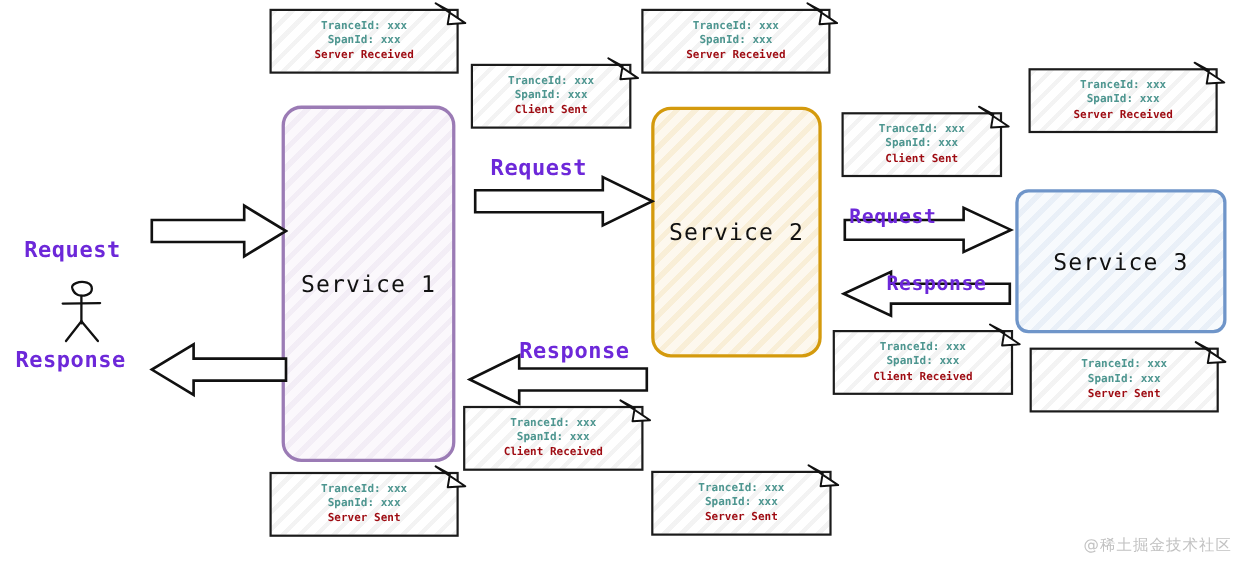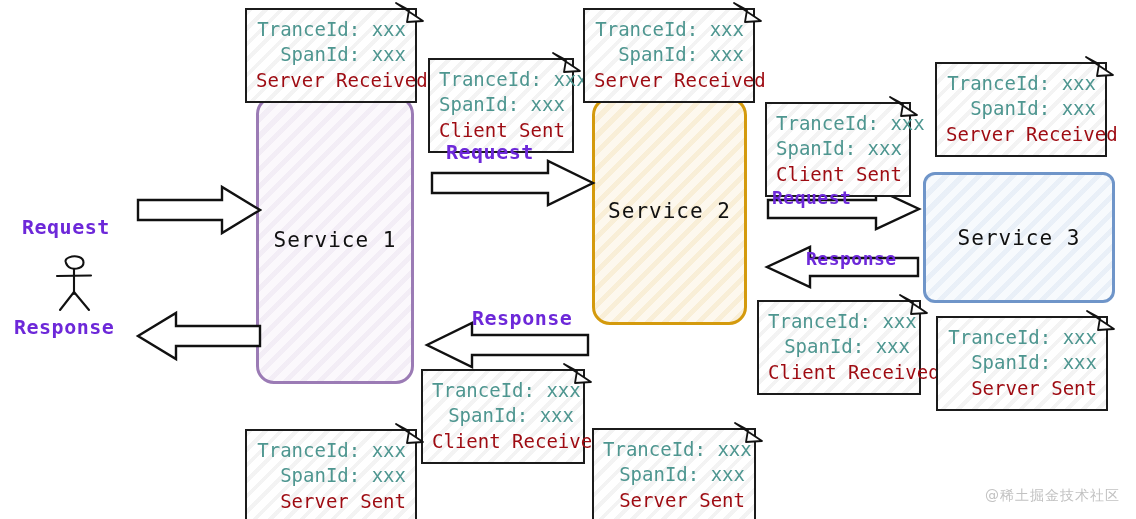--- a/index.html
+++ b/index.html
@@ -25,21 +25,21 @@
     align-items: center;
     justify-content: center;
     font-family: "DejaVu Sans Mono", "Liberation Mono", monospace;
     font-size: 21px;
     color: #111111;
     letter-spacing: 1px;
   }
   .svc-label { position: relative; z-index: 2; }
 
   #service1 {
-    left: 256px; top: 96px; width: 158px; height: 288px;
+    left: 256px; top: 96px; width: 158px; height: 324px;
     border: 3.5px solid #9b7bb5;
     background:
       repeating-linear-gradient(135deg,
         rgba(155,123,181,0.085) 0px,
         rgba(155,123,181,0.085) 5px,
         rgba(255,255,255,0) 5px,
         rgba(255,255,255,0) 12px),
       #fbf8fc;
   }
   #service2 {
@@ -72,25 +72,25 @@
     box-sizing: border-box;
     border: 2.5px solid #1b1b1b;
     background:
       repeating-linear-gradient(135deg,
         rgba(140,140,140,0.10) 0px,
         rgba(140,140,140,0.10) 4px,
         rgba(255,255,255,0) 4px,
         rgba(255,255,255,0) 11px),
       #ffffff;
     padding: 7px 9px 8px 9px;
-    text-align: right;
+    text-align: center;
     line-height: 1.33;
     font-family: "DejaVu Sans Mono", "Liberation Mono", monospace;
-    font-size: 19px;
-    font-weight: normal;
+    font-size: 10px;
+    font-weight: bold;
     z-index: 5;
   }
   .note .trace, .note .span {
     color: #4e9690;
     white-space: nowrap;
   }
   .note .status {
     color: #9e0b12;
     white-space: nowrap;
   }

